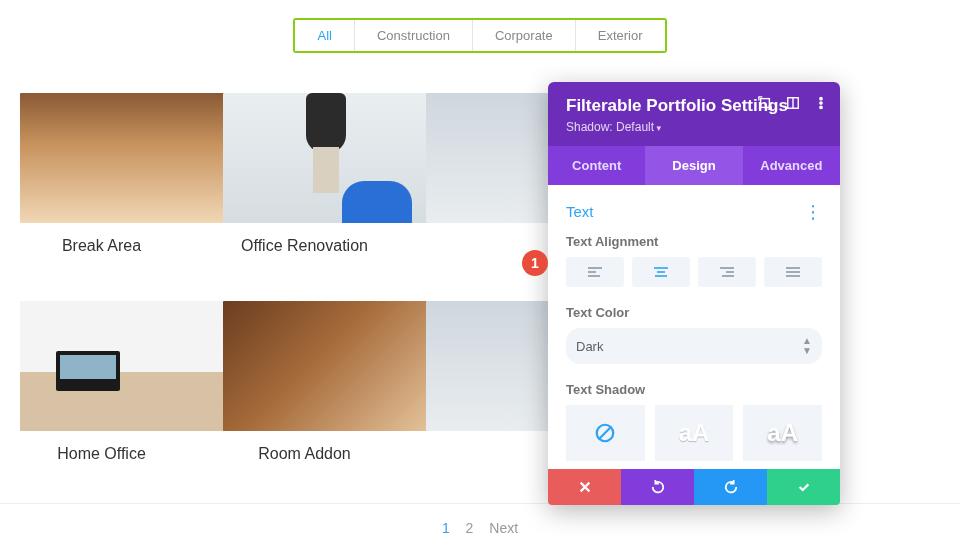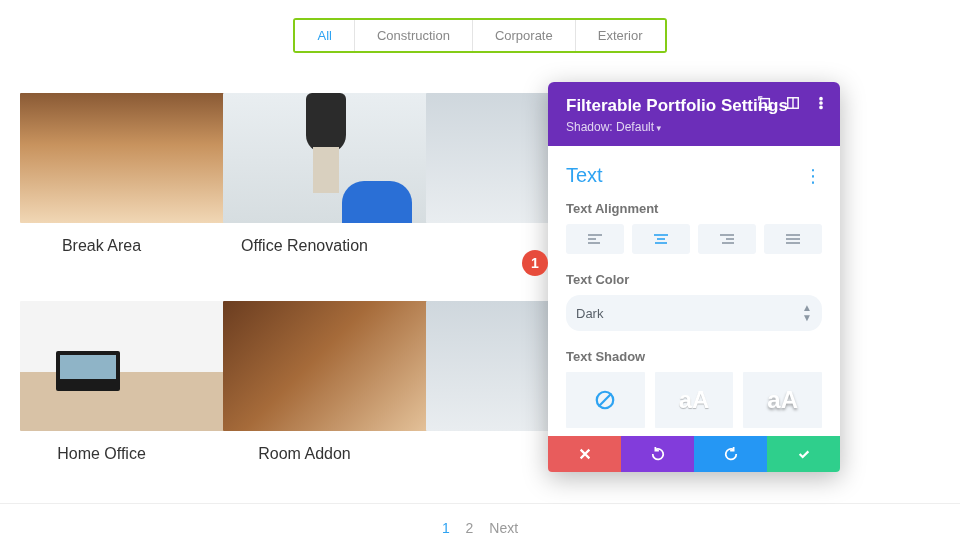--- a/index.html
+++ b/index.html
@@ -141,21 +141,21 @@
 
   .panel-body { padding: 18px 18px 8px 18px; }
   .section-row {
     display: flex;
     justify-content: space-between;
     align-items: center;
     margin-bottom: 14px;
   }
   .section-title {
     color: #2ea3f2;
-    font-size: 20px;
+    font-size: 15px;
     font-weight: 500;
   }
   .section-menu { color: #2ea3f2; cursor: pointer; font-size: 18px; line-height: 10px; }
   .field-label {
     font-size: 13px;
     font-weight: 600;
     color: #737373;
     margin-bottom: 8px;
   }
   .align-row {
@@ -361,20 +361,25 @@
       <span>
         <svg viewBox="0 0 16 16">
             <circle cx="8" cy="3" r="1.3" fill="#fff"></circle>
             <circle cx="8" cy="8" r="1.3" fill="#fff"></circle>
             <circle cx="8" cy="13" r="1.3" fill="#fff"></circle>
           </svg>
       </span>
     </div>
   </div>
 
+  <div class="panel-tabs">
+    <div class="panel-tab">Content</div>
+    <div class="panel-tab active">Design</div>
+    <div class="panel-tab">Advanced</div>
+  </div>
 
   <div class="panel-body">
     <div class="section-row">
       <div class="section-title">Text</div>
       <div class="section-menu">⋮</div>
     </div>
 
     <div class="field-label">Text Alignment</div>
     <div class="align-row">
       <div class="align-btn">

